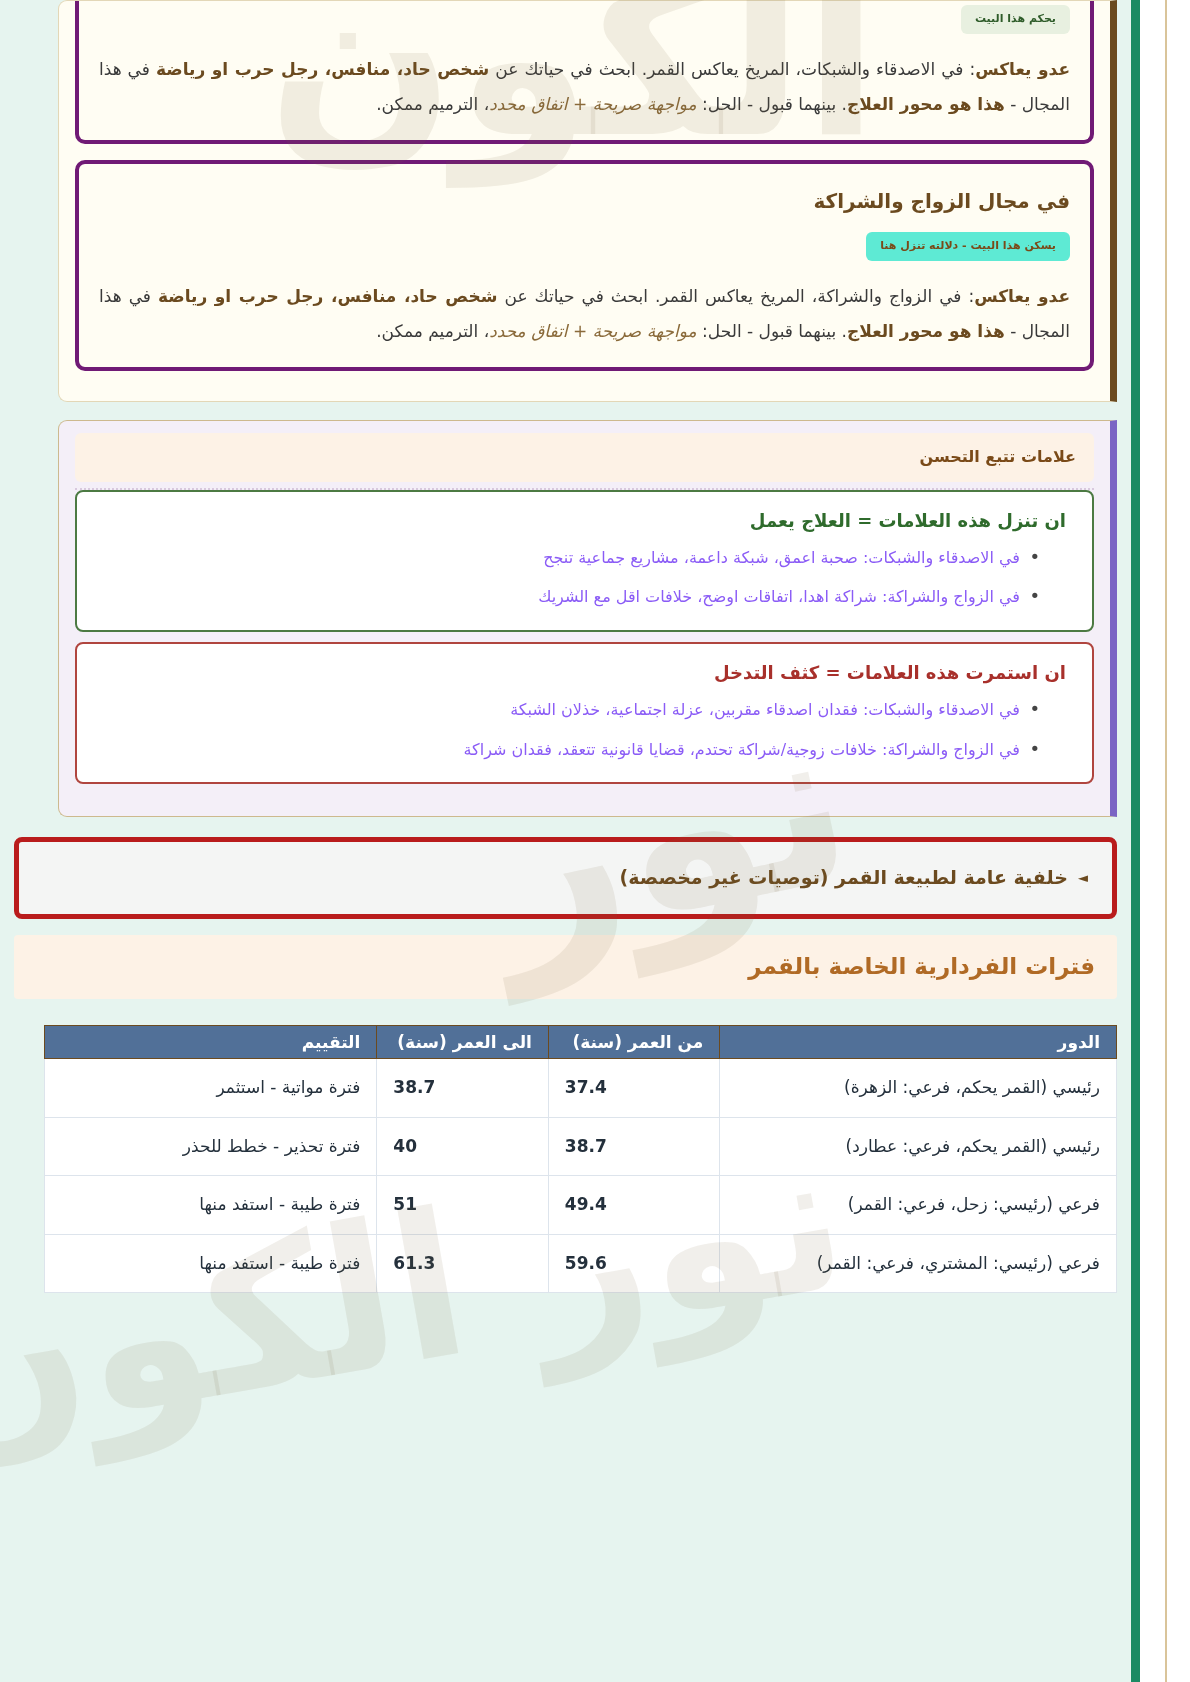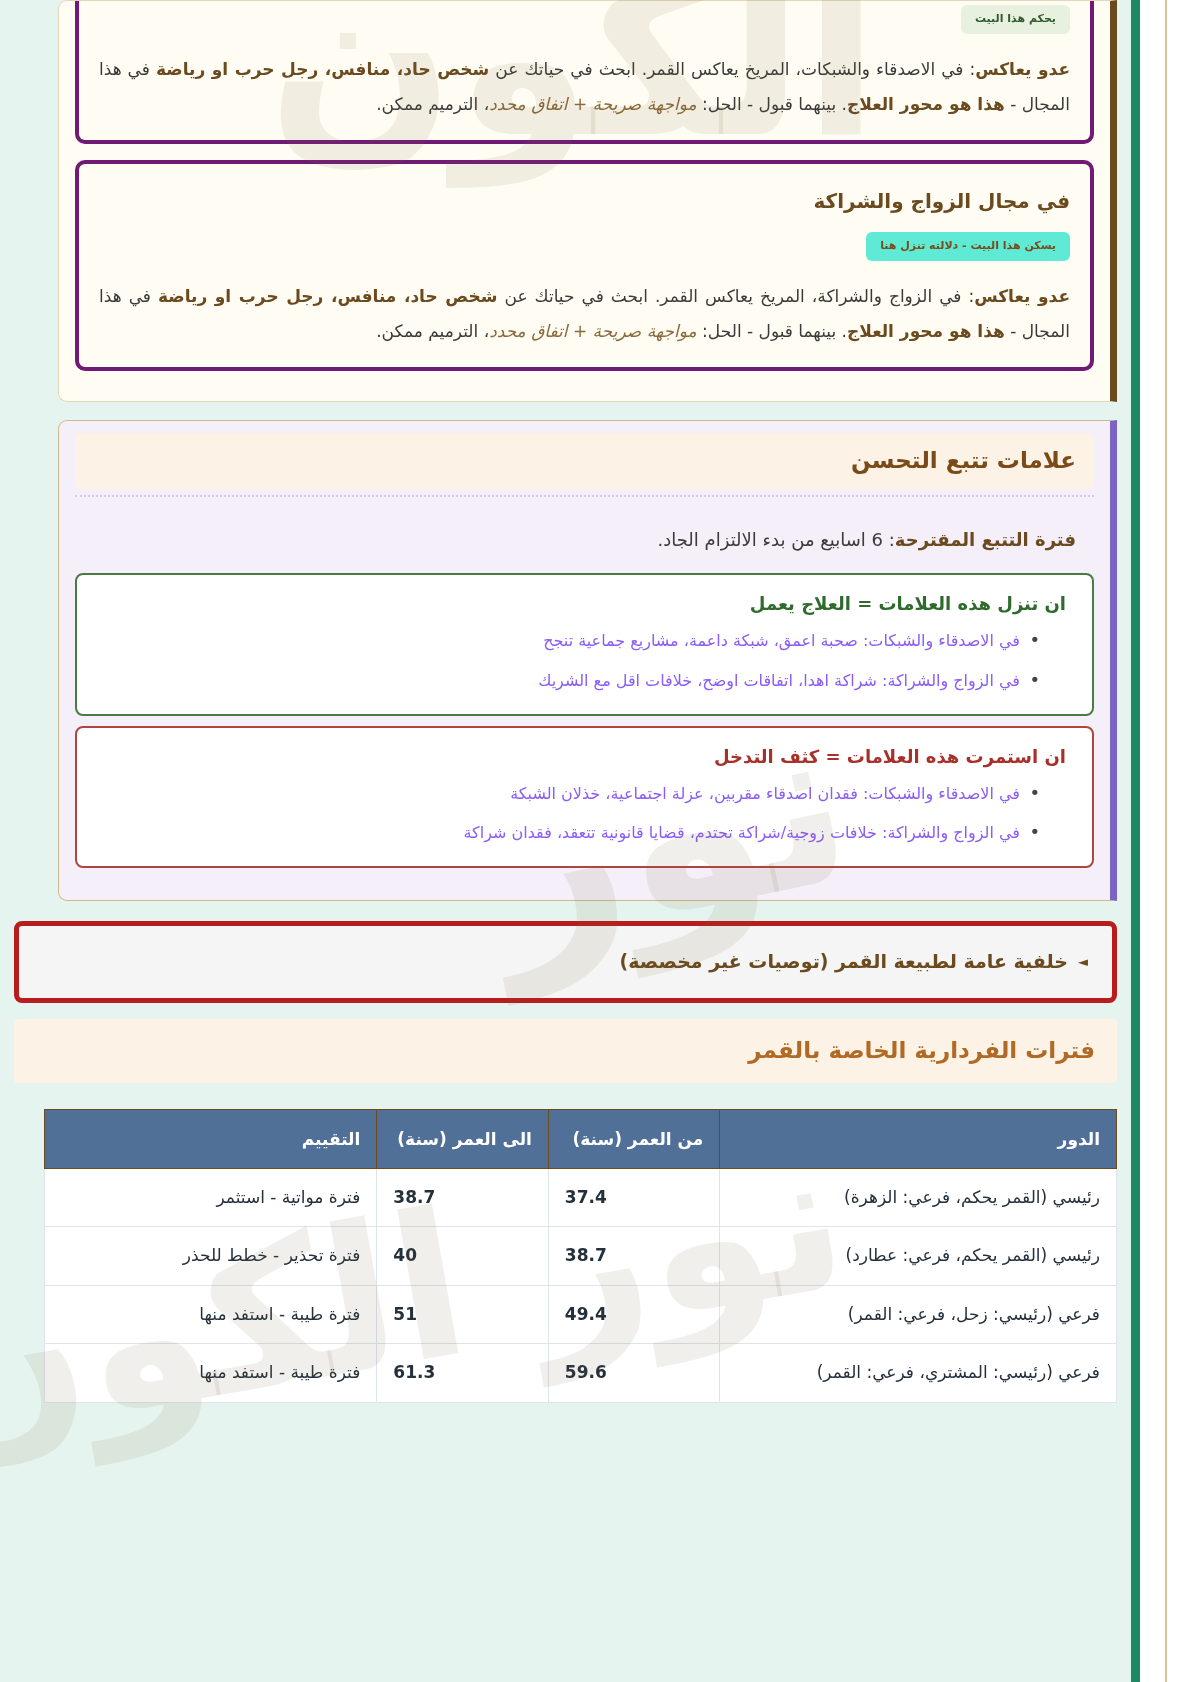--- a/index.html
+++ b/index.html
@@ -117,21 +117,21 @@
     border-right: 7px solid #7b64c4;
     border-radius: 9px 0 0 9px;
     box-sizing: border-box;
     padding-bottom: 22px;
   }
   .track-head {
     background: #fdf2e6;
     margin: 12px 16px 0 16px;
     border-radius: 6px;
     padding: 14px 18px 16px 18px;
-    font-size: 23px;
+    font-size: 16px;
     font-weight: bold;
     color: #7a4a18;
   }
   .dotted-sep {
     border-bottom: 2px dotted #d8c9de;
     margin: 6px 16px 0 16px;
   }
   .track-note {
     font-size: 18px;
     color: #3a3a3a;
@@ -214,21 +214,21 @@
     margin: 26px 14px 0 44px;
     border-collapse: collapse;
     width: calc(100% - 58px);
     background: #ffffff;
     font-size: 17px;
   }
   table.periods th {
     background: #517098;
     color: #ffffff;
     font-weight: bold;
-    padding: 19px 16px;
+    padding: 6px 16px;
     border: 1px solid #6b4a1f;
     text-align: right;
     white-space: nowrap;
   }
   table.periods td {
     padding: 16px 16px;
     border: 1px solid #dde4ec;
     color: #24303c;
     text-align: right;
     line-height: 1.5;
@@ -298,23 +298,20 @@
         <p class="body-text">
           <b class="b-brown">عدو يعاكس</b><span>: في الزواج والشراكة، المريخ يعاكس القمر. ابحث في حياتك عن </span><b class="b-brown">شخص حاد، منافس، رجل حرب او رياضة</b><span> في هذا المجال - </span><b class="b-brown">هذا هو محور العلاج</b><span>. بينهما قبول - الحل: </span><i class="i-brown">مواجهة صريحة + اتفاق محدد</i><span>، الترميم ممكن.</span>
         </p>
       </div>
     </div>
 
     <div class="track-card">
       <div class="track-head">علامات تتبع التحسن</div>
       <div class="dotted-sep"></div>
 
-      <div class="track-note">
-        <b>فترة التتبع المقترحة</b><span>: 6 اسابيع من بدء الالتزام الجاد.</span>
-      </div>
 
       <div class="signal-box">
         <div class="signal-title">ان تنزل هذه العلامات = العلاج يعمل</div>
         <ul class="signal-list">
           <li>في الاصدقاء والشبكات: صحبة اعمق، شبكة داعمة، مشاريع جماعية تنجح</li>
           <li>في الزواج والشراكة: شراكة اهدا، اتفاقات اوضح، خلافات اقل مع الشريك</li>
         </ul>
       </div>
 
       <div class="signal-box alert">

